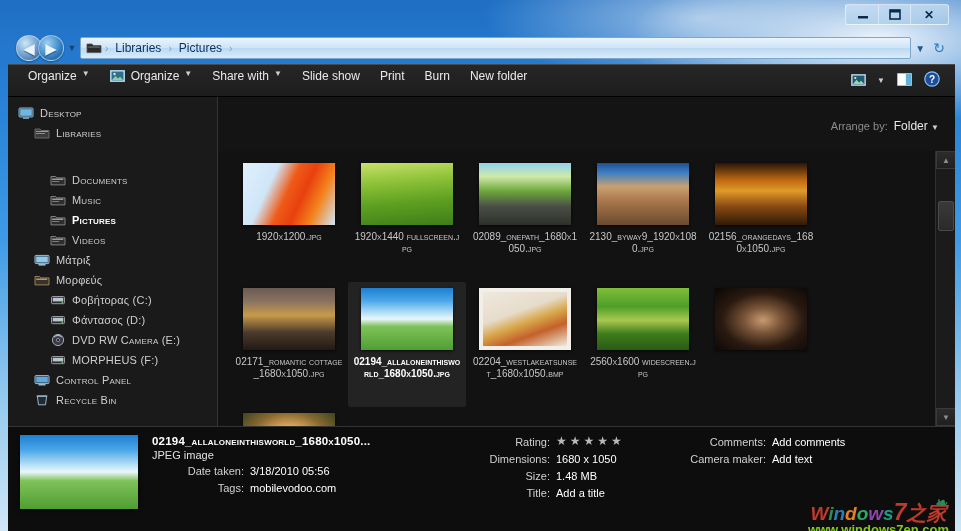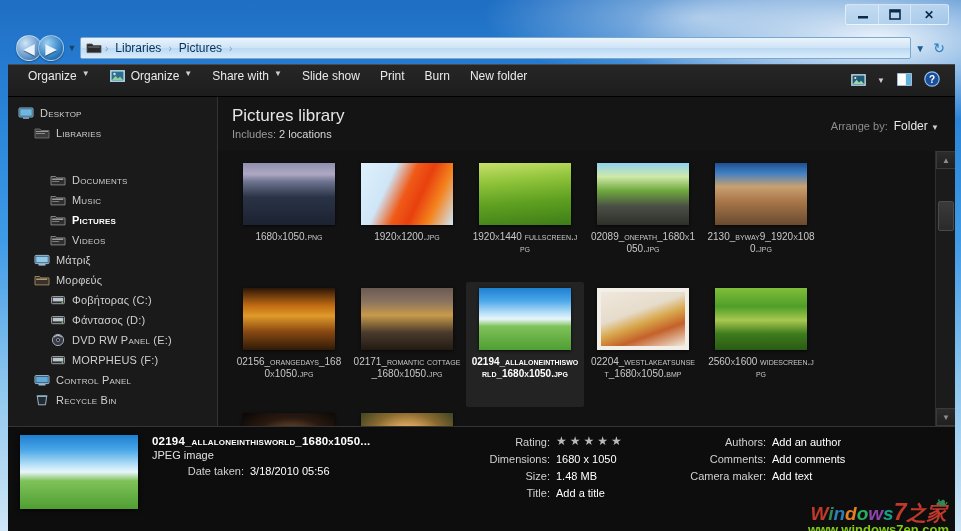--- a/index.html
+++ b/index.html
@@ -443,21 +443,21 @@
           <span>Φάντασος (D:)</span>
         </div>
         <div class="tree-item" style="padding-left: 42px;">
           <span class="ico">
             <svg width="16" height="14" viewBox="0 0 16 14">
               <circle cx="8" cy="7" r="5.6" fill="#3a3a46" stroke="#a0a8b8"></circle>
               <circle cx="8" cy="7" r="1.6" fill="#15151a" stroke="#8a90a0"></circle>
               <path d="M4 4.2A5.6 5.6 0 0 1 11.8 4" stroke="#cfd8e6" fill="none" stroke-width="1"></path>
             </svg>
           </span>
-          <span>DVD RW Panel (E:)</span>
+          <span>DVD RW Camera (E:)</span>
         </div>
         <div class="tree-item" style="padding-left: 42px;">
           <span class="ico">
             <svg width="16" height="14" viewBox="0 0 16 14">
               <rect x="1.5" y="3.5" width="13" height="7.2" rx="1" fill="#303030" stroke="#9a9a9a"></rect>
               <rect x="2.8" y="4.8" width="10.4" height="3.6" fill="#b8c6d0"></rect>
               <circle cx="12.4" cy="9.4" r=".8" fill="#6fd06f"></circle>
             </svg>
           </span>
           <span>MORPHEUS (F:)</span>
@@ -479,42 +479,31 @@
               <rect x="2.6" y="2.2" width="10.8" height="1.6" rx=".5" fill="#8fb0c8"></rect>
             </svg>
           </span>
           <span>Recycle Bin</span>
         </div>
       </div>
 
     <div class="content">
 
       <div class="lib-header">
-        <div>
-          <div class="lib-title">Pictures library</div>
-          <div class="lib-sub">
-            <span>Includes:</span>
-            <b>2 locations</b>
-          </div>
-        </div>
         <div class="arrange">
           <span class="arrange-lbl">Arrange by:</span>
           <span class="arrange-val">
             <span>Folder</span>
             <span class="caret">▼</span>
           </span>
         </div>
       </div>
 
       <div class="filegrid" id="filegrid">
           <div class="file">
-            <div class="thumb" style="background: linear-gradient(rgb(142, 143, 174) 0%, rgb(176, 168, 196) 18%, rgb(109, 116, 144) 30%, rgb(42, 51, 70) 55%, rgb(27, 34, 49) 100%);"></div>
-            <div class="fname">1680x1050.png</div>
-          </div>
-          <div class="file">
             <div class="thumb" style="background: linear-gradient(115deg, rgb(223, 240, 251) 0%, rgb(207, 230, 248) 30%, rgb(240, 90, 24) 48%, rgb(232, 64, 14) 62%, rgb(244, 130, 28) 78%, rgb(207, 230, 248) 100%);"></div>
             <div class="fname">1920x1200.jpg</div>
           </div>
           <div class="file">
             <div class="thumb" style="background: linear-gradient(175deg, rgb(200, 224, 106) 0%, rgb(143, 195, 58) 30%, rgb(95, 160, 33) 62%, rgb(62, 125, 24) 100%);"></div>
             <div class="fname">1920x1440 fullscreen.jpg</div>
           </div>
           <div class="file">
             <div class="thumb" style="background: linear-gradient(rgb(143, 210, 240) 0%, rgb(207, 233, 168) 22%, rgb(110, 168, 60) 45%, rgb(74, 79, 70) 70%, rgb(45, 48, 41) 100%);"></div>
             <div class="fname">02089_onepath_1680x1050.jpg</div>
@@ -568,20 +557,24 @@
     <div class="dp-thumb" id="dpthumb" style="background: linear-gradient(rgb(30, 127, 208) 0%, rgb(73, 166, 232) 20%, rgb(191, 228, 248) 42%, rgb(233, 246, 251) 50%, rgb(127, 194, 90) 62%, rgb(79, 158, 50) 100%);"></div>
 
     <div class="dp-cols">
 
       <div class="dp-col c1">
         <div class="dp-title">02194_allaloneinthisworld_1680x1050...</div>
         <div class="dp-type">JPEG image</div>
         <div class="dp-row">
           <span class="dp-lbl">Date taken:</span>
           <span class="dp-val">3/18/2010 05:56</span>
+        </div>
+        <div class="dp-row">
+          <span class="dp-lbl">Tags:</span>
+          <span class="dp-val">mobilevodoo.com</span>
         </div>
       </div>
 
       <div class="dp-col c2">
         <div class="dp-row">
           <span class="dp-lbl">Rating:</span>
           <span class="stars" id="stars">
               <span class="star">★</span>
               <span class="star">★</span>
               <span class="star">★</span>
@@ -598,24 +591,20 @@
           <span class="dp-val">1.48 MB</span>
         </div>
         <div class="dp-row">
           <span class="dp-lbl">Title:</span>
           <span class="dp-val">Add a title</span>
         </div>
       </div>
 
       <div class="dp-col c3">
         <div class="dp-row">
-          <span class="dp-lbl">Authors:</span>
-          <span class="dp-val">Add an author</span>
-        </div>
-        <div class="dp-row">
           <span class="dp-lbl">Comments:</span>
           <span class="dp-val">Add comments</span>
         </div>
         <div class="dp-row">
           <span class="dp-lbl">Camera maker:</span>
           <span class="dp-val">Add text</span>
         </div>
       </div>
     </div>
 

